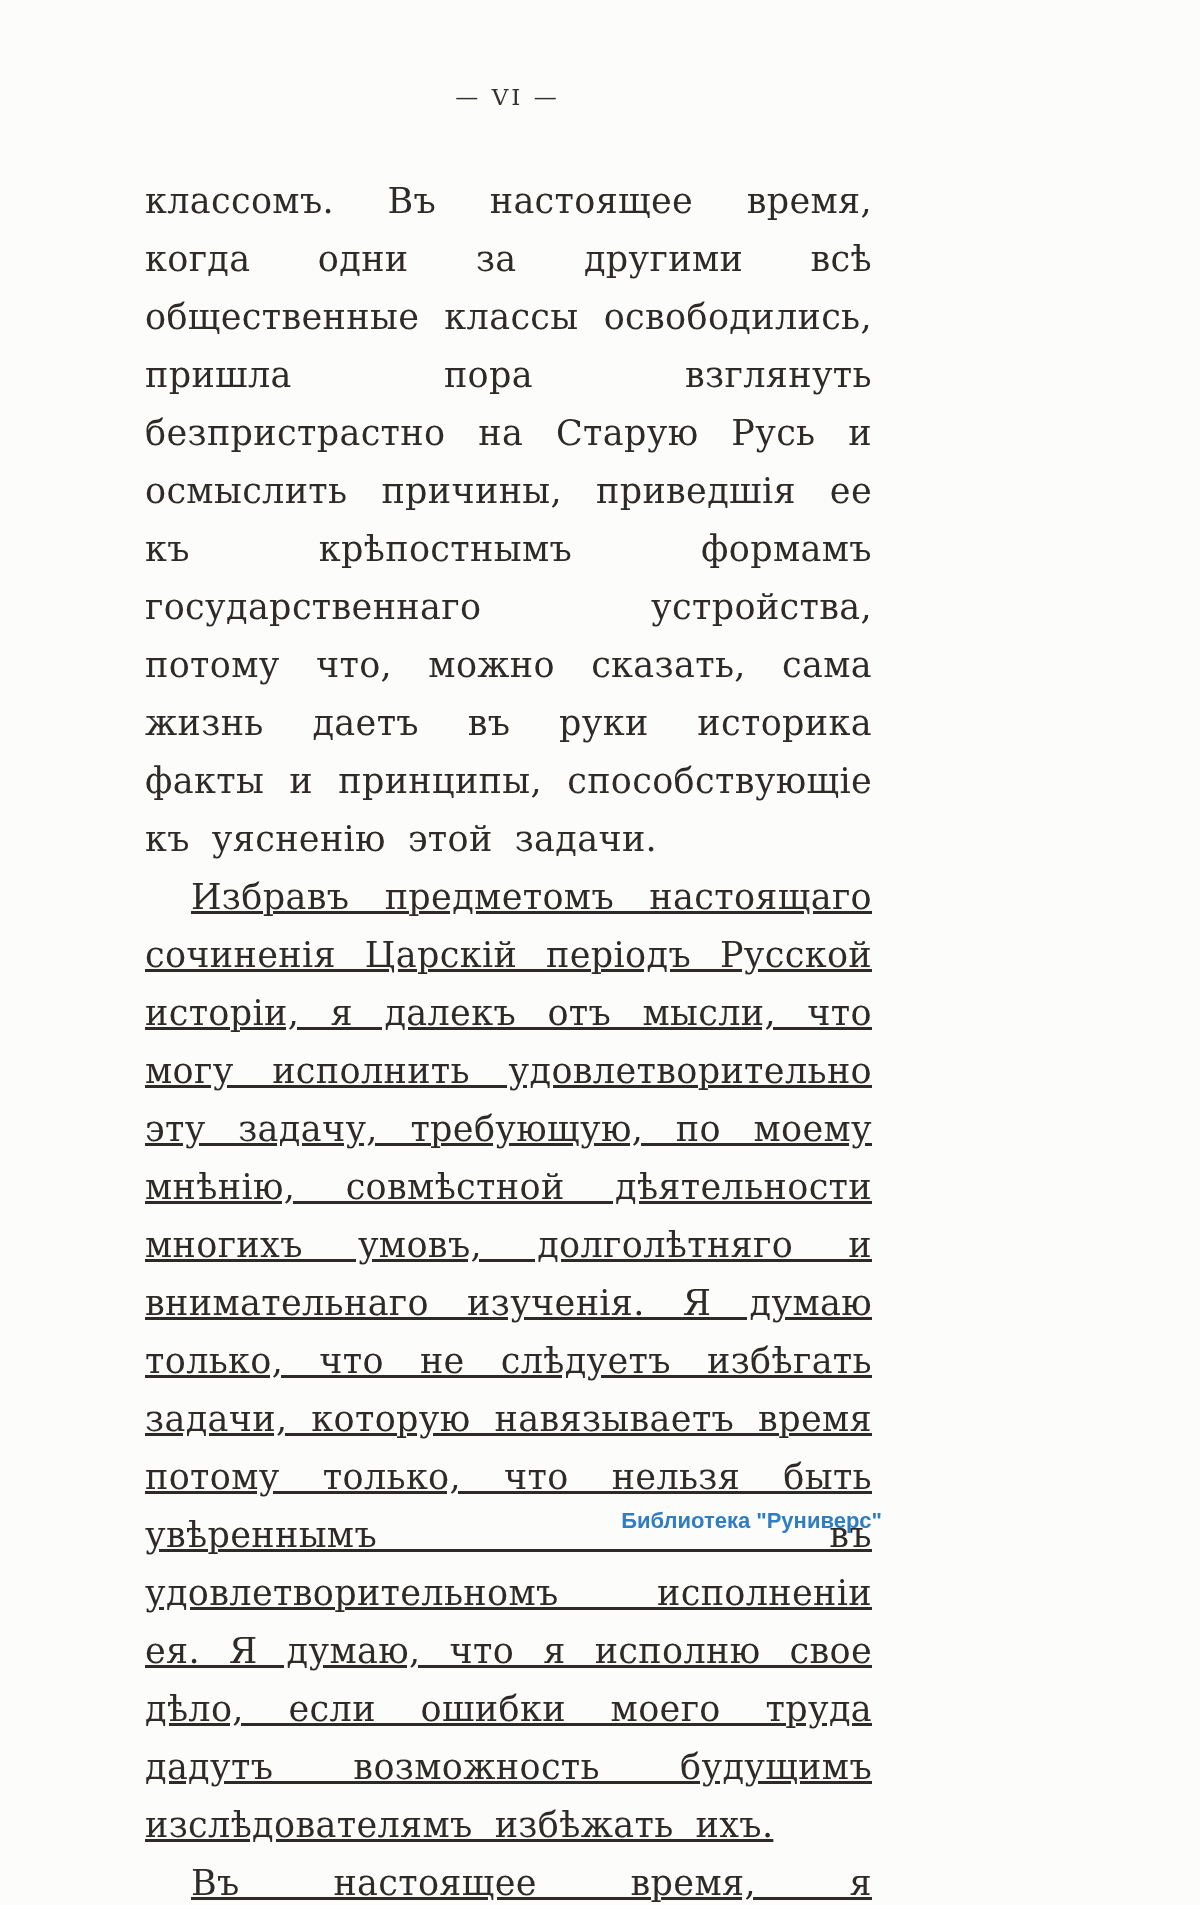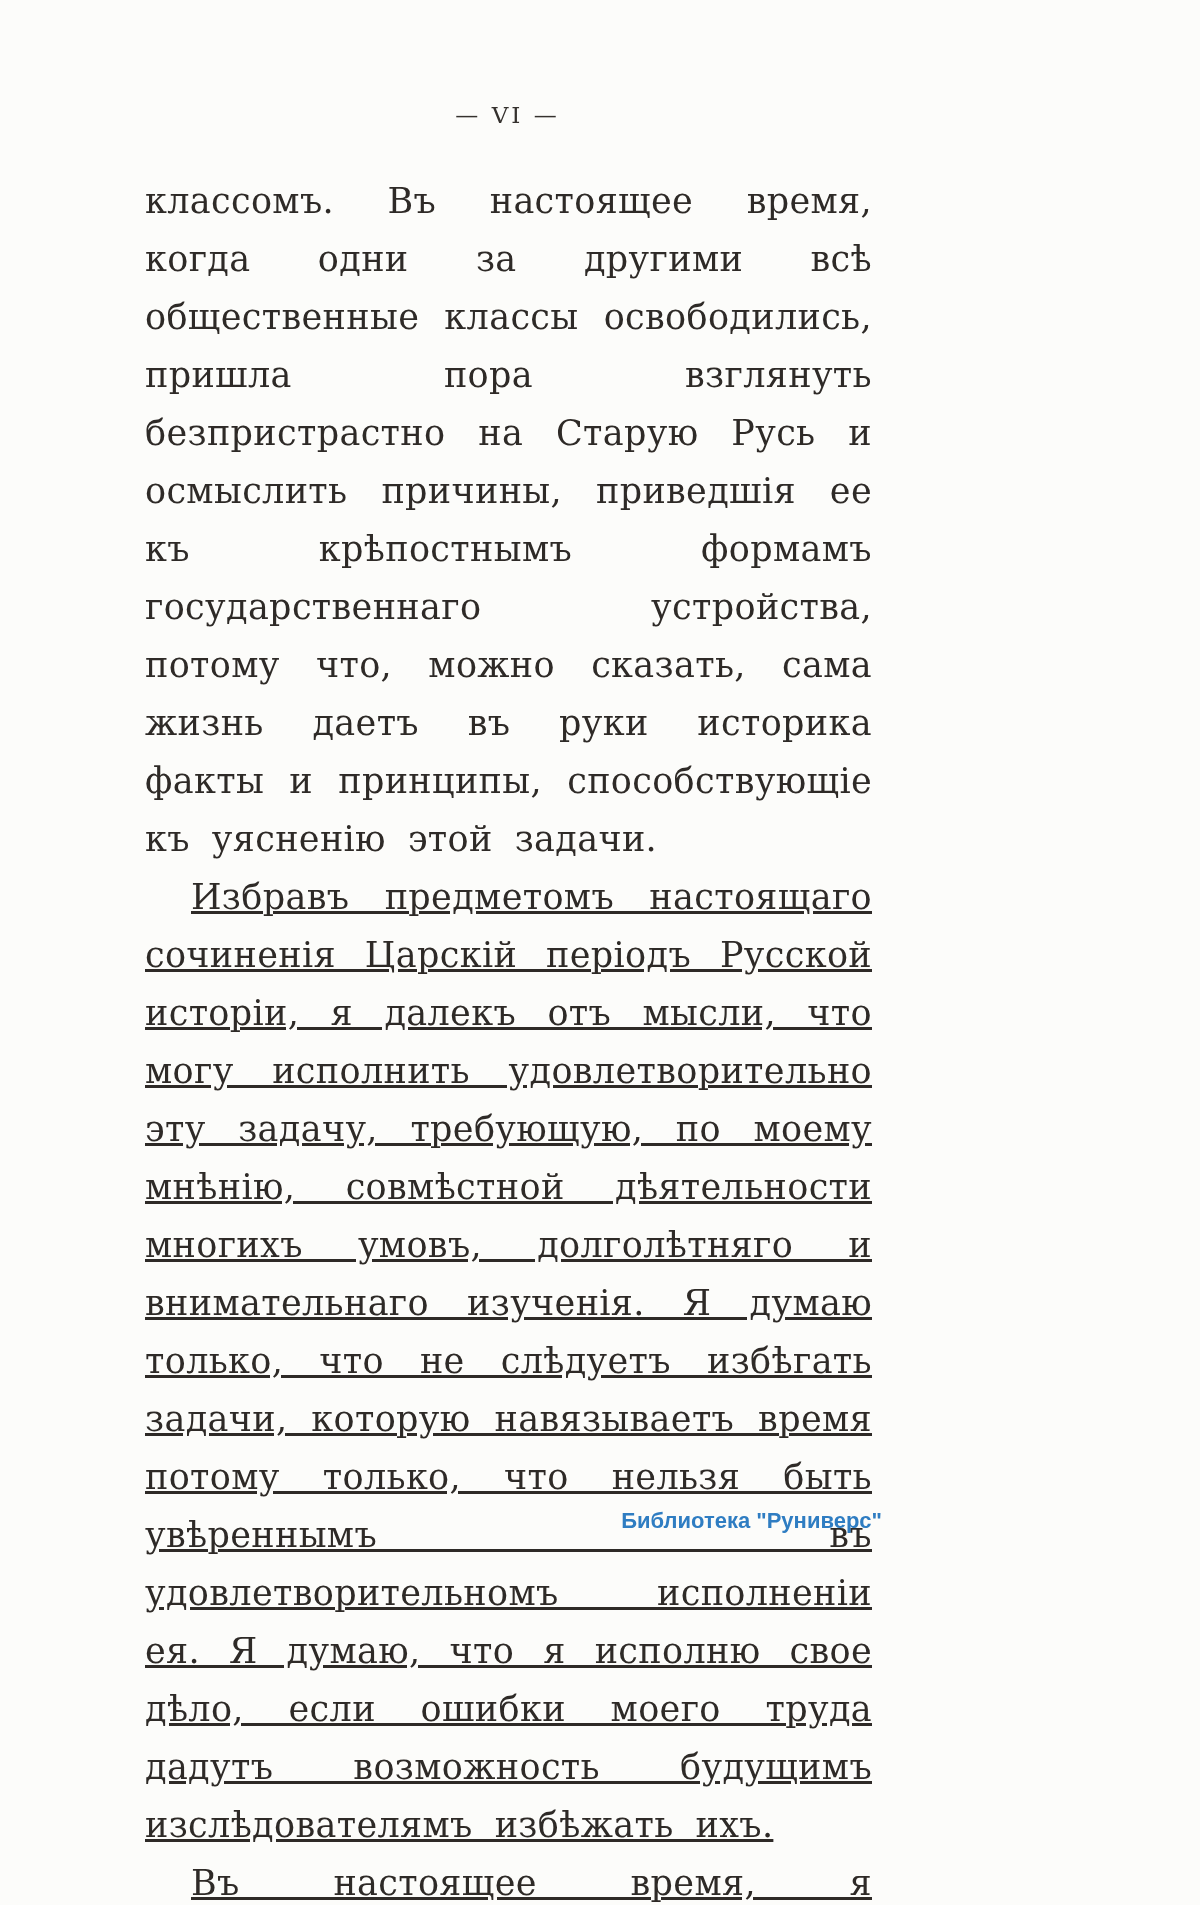--- a/index.html
+++ b/index.html
@@ -14,21 +14,21 @@
 
   .page {
     position: relative;
     width: 1200px;
     height: 1905px;
     background: #fcfcfa;
   }
 
   .page-number {
     position: absolute;
-    top: 102px;
+    top: 84px;
     left: 145px;
     width: 725px;
     text-align: center;
     font-size: 23px;
     letter-spacing: 3px;
     font-variant: small-caps;
     color: #35312e;
   }
 
   .page-body {

